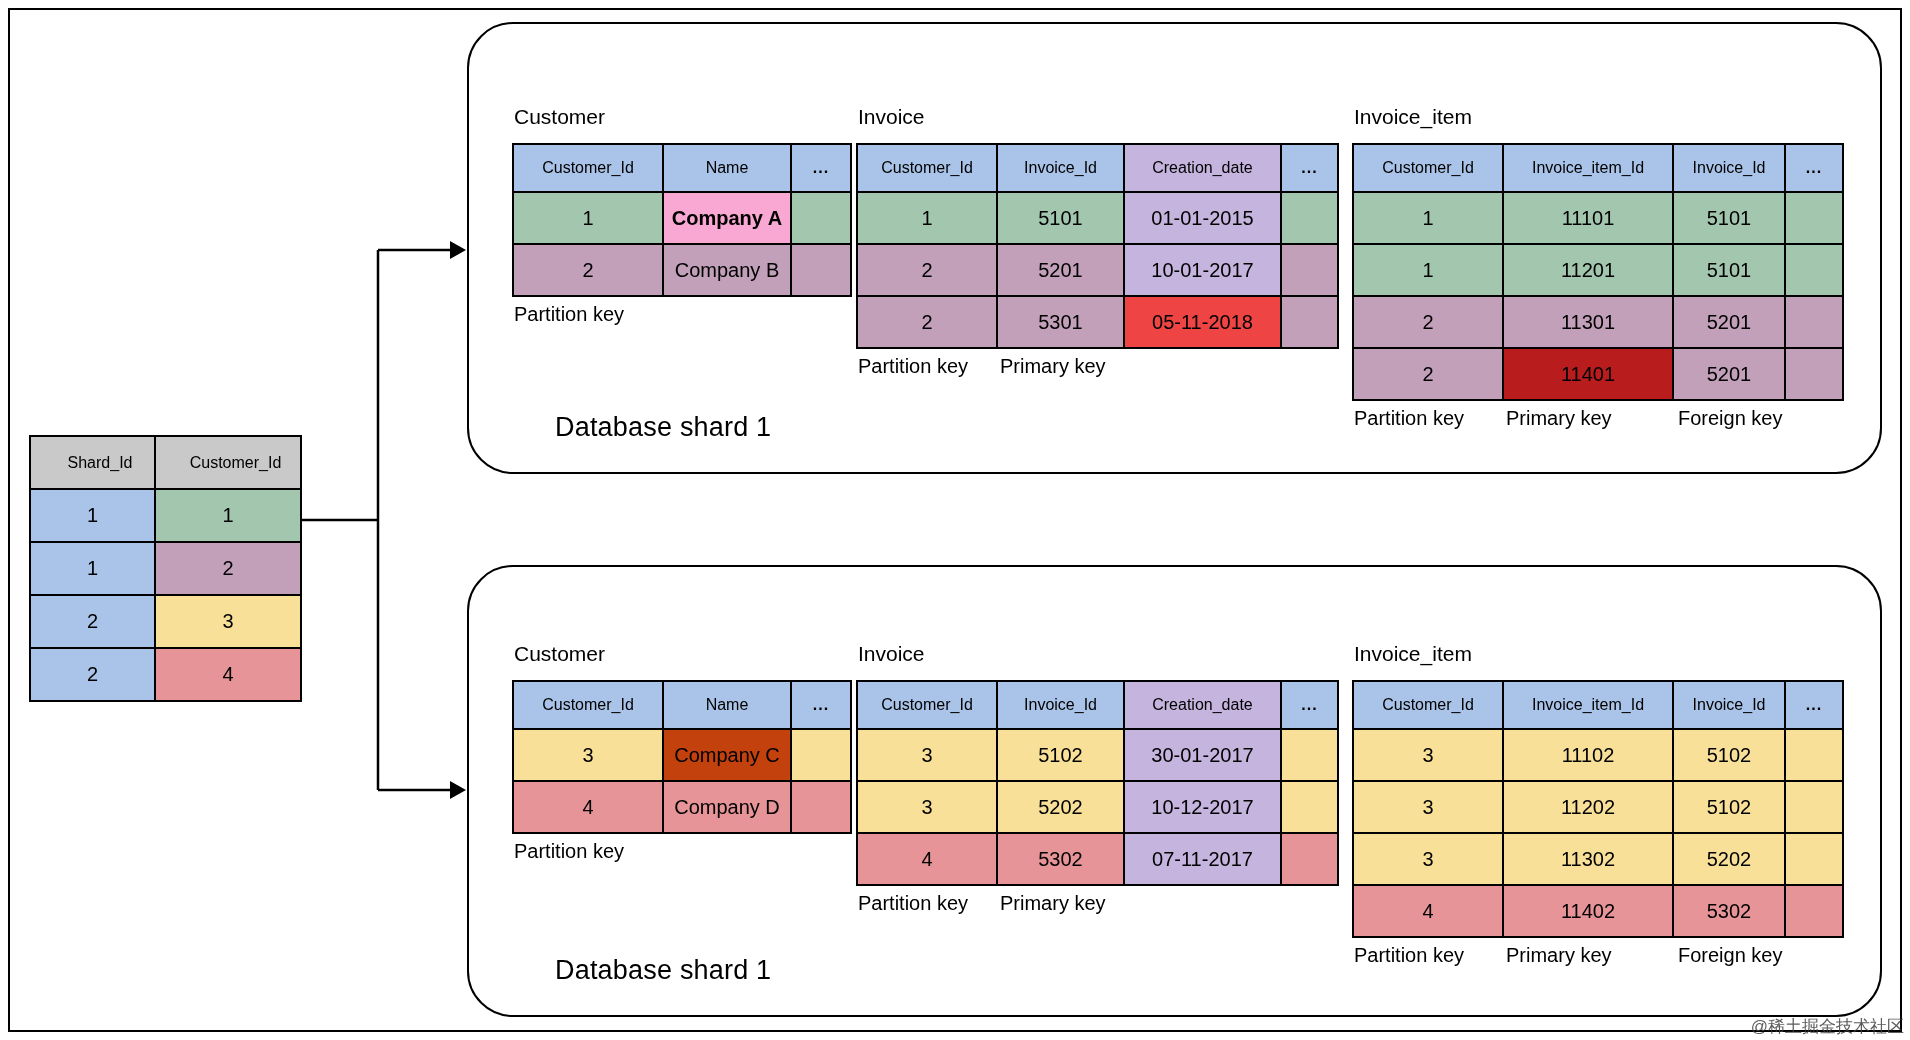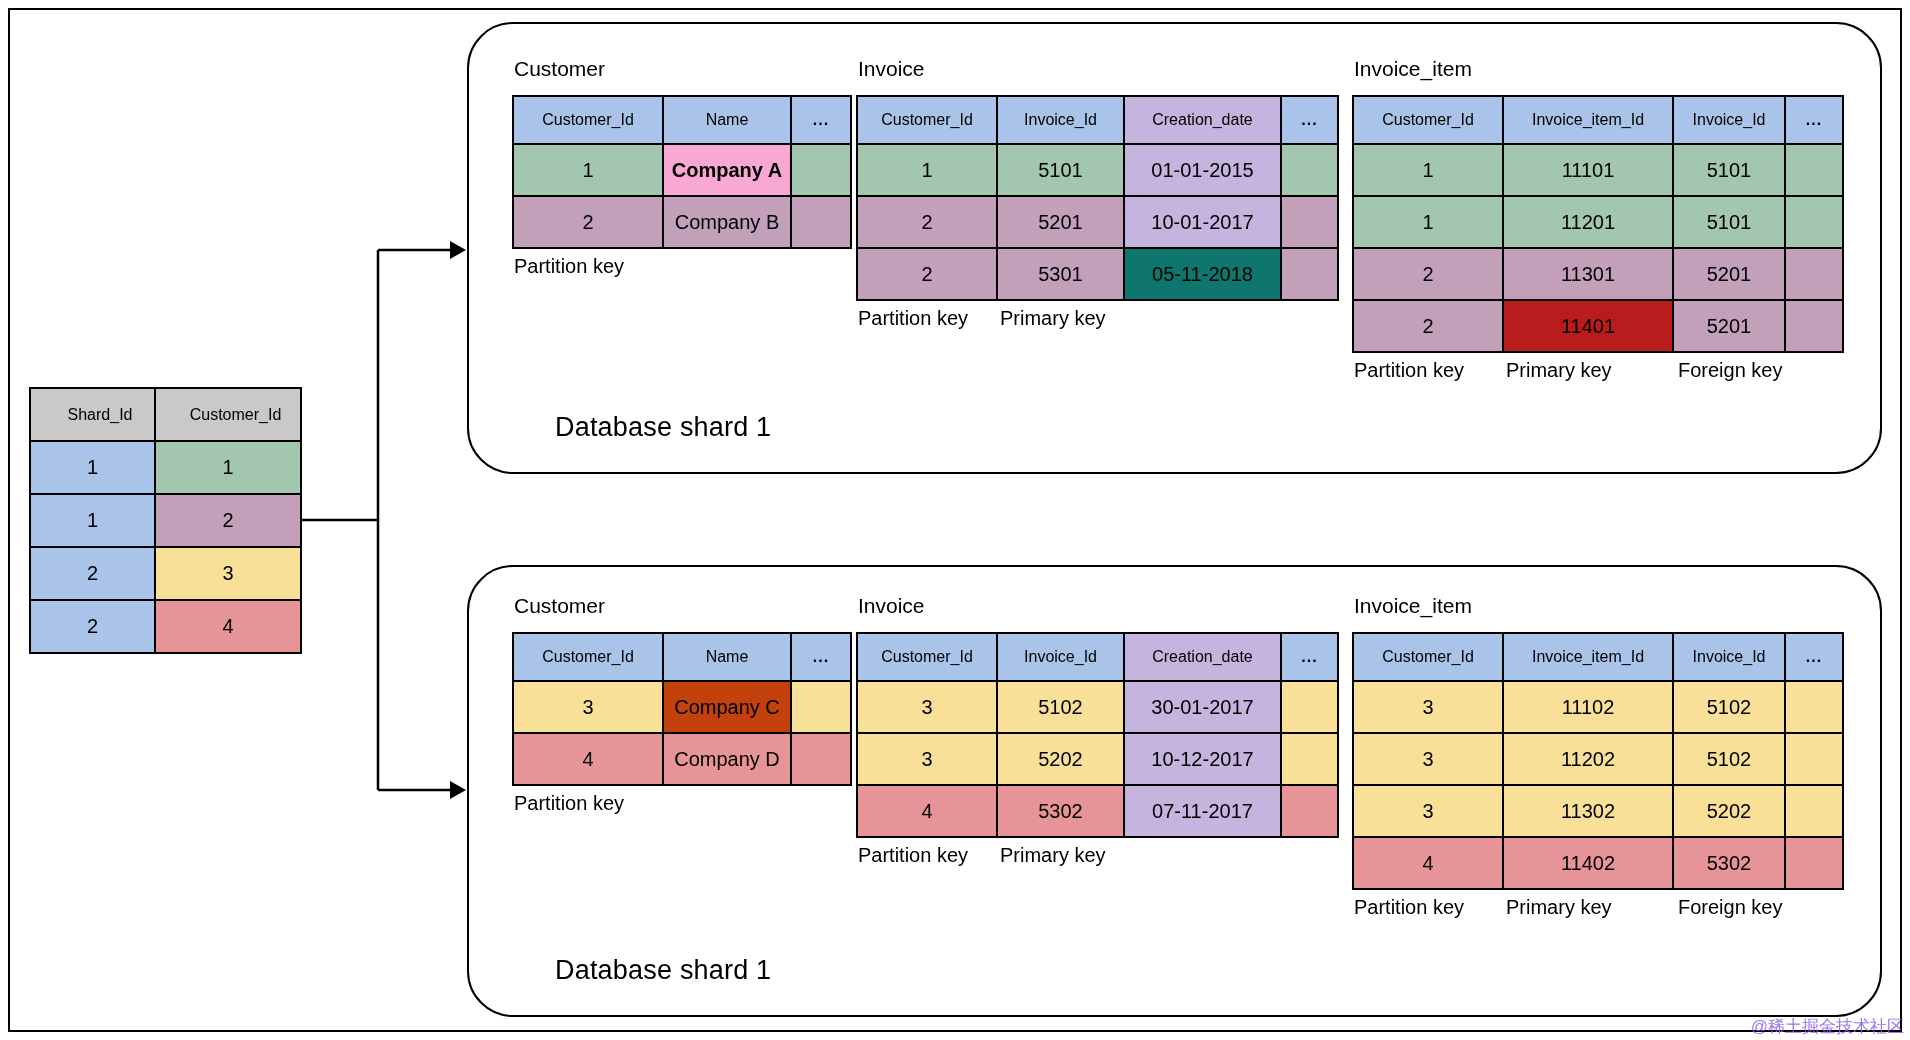--- a/index.html
+++ b/index.html
@@ -15,42 +15,42 @@
   .connectors{position:absolute;left:0;top:0;width:1910px;height:1040px;pointer-events:none;}
   .shard-box{
     position:absolute;width:1411px;height:448px;border:2px solid #000;border-radius:46px;
     background:#fff;
   }
   .shard-box.s1{left:467px;top:22px;}
   .shard-box.s2{left:467px;top:565px;}
   .shard-label{
     position:absolute;left:86px;top:388px;font-size:27px;letter-spacing:.2px;
   }
-  .slot{position:absolute;}
+  .slot{position:absolute;margin-top:48px;}
   .slot.customer{left:512px;}
   .slot.invoice{left:856px;}
   .slot.invoiceitem{left:1352px;}
   .slot.row1{top:56px;}
   .slot.row2{top:593px;}
   .slot.mapslot{left:29px;top:387px;}
   .tbl-title{font-size:21px;line-height:26px;margin:0 0 13px 2px;}
   table.dtbl{border-collapse:collapse;table-layout:fixed;}
   table.dtbl th,table.dtbl td{
     border:2px solid #000;text-align:center;vertical-align:middle;
     overflow:hidden;white-space:nowrap;padding:0 1px;
   }
   table.dtbl th{font-weight:normal;font-size:16px;height:46px;}
   table.dtbl td{font-size:20px;height:50px;}
   table.dtbl th.dots{font-weight:bold;letter-spacing:1px;}
   table.maptbl th{height:51px;padding-left:16px;}
   table.maptbl td{height:51px;}
   .keywrap{position:relative;height:26px;}
   .key-label{position:absolute;top:6px;font-size:20px;white-space:nowrap;}
   .watermark{
-    position:absolute;right:6px;bottom:2px;font-size:17px;color:#8b5cf6;opacity:.85;margin-left:20px;
+    position:absolute;right:6px;bottom:2px;font-size:17px;color:#404040;opacity:.85;margin-left:20px;
   }
 </style>
 </head>
 <body>
 
 <div class="frame"></div>
 
 <svg class="connectors" viewBox="0 0 1910 1040" xmlns="http://www.w3.org/2000/svg">
   <g stroke="#000" stroke-width="2.5" fill="none">
     <line x1="302" y1="520" x2="378" y2="520"></line>
@@ -160,21 +160,21 @@
         </tr>
         <tr>
           <td style="background: rgb(194, 160, 186);">2</td>
           <td style="background: rgb(194, 160, 186);">5201</td>
           <td style="background: rgb(197, 180, 222);">10-01-2017</td>
           <td style="background: rgb(194, 160, 186);"></td>
         </tr>
         <tr>
           <td style="background: rgb(194, 160, 186);">2</td>
           <td style="background: rgb(194, 160, 186);">5301</td>
-          <td style="background: #0f766e;">05-11-2018</td>
+          <td style="background: #ef4444;">05-11-2018</td>
           <td style="background: rgb(194, 160, 186);"></td>
         </tr>
       </tbody>
     </table>
     <div class="keywrap">
       <div class="key-label" style="left: 2px;">Partition key</div>
       <div class="key-label" style="left: 144px;">Primary key</div>
     </div>
   </div>
 <div class="slot invoiceitem row1">

